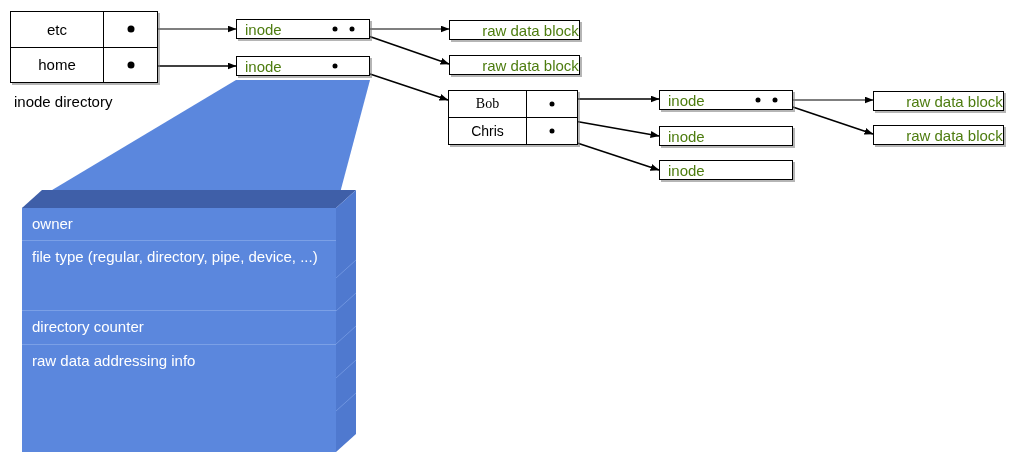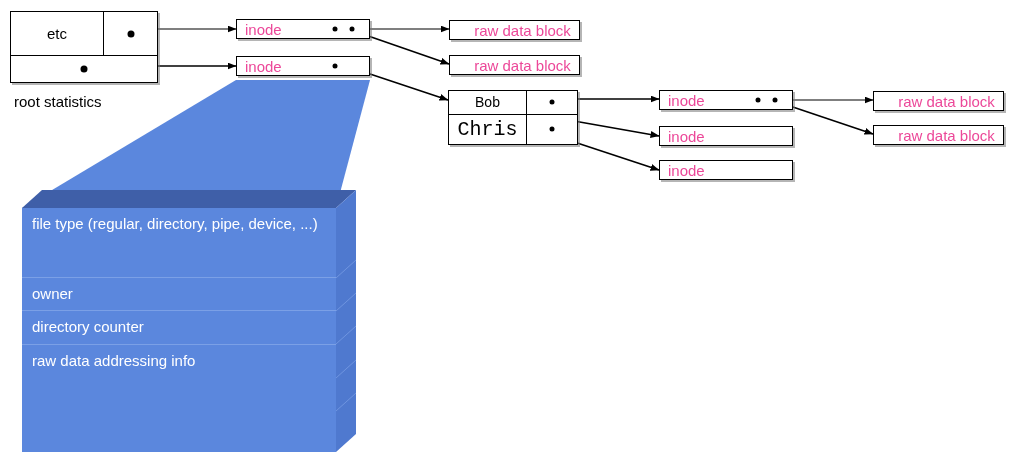--- a/index.html
+++ b/index.html
@@ -12,26 +12,26 @@
     box-sizing:border-box;
     background:#ffffff;
     border:1.5px solid #000;
     box-shadow:2px 2px 0 rgba(120,120,120,0.55);
   }
   .box .lbl{
     position:absolute;
     left:8px; top:50%;
     transform:translateY(-50%);
     font-size:15px;
-    color:#ec4899;
+    color:#4d7c0f;
     white-space:nowrap;
     line-height:1;
   }
   .box.center .lbl{
-    left:8px; width:100%;
+    left:16px; width:100%;
     text-align:center;
   }
 
   
   .dot{
     position:absolute;
     width:7px;height:7px;
     background:#000;
     border-radius:50%;
     transform:translate(-50%,-50%);
@@ -111,22 +111,22 @@
     <g stroke="#6f95e0" stroke-width="1">
       <line x1="336" y1="278" x2="356" y2="260"></line>
       <line x1="336" y1="311" x2="356" y2="293"></line>
       <line x1="336" y1="344" x2="356" y2="326"></line>
       <line x1="336" y1="378" x2="356" y2="360"></line>
       <line x1="336" y1="411" x2="356" y2="393"></line>
     </g>
   </svg>
 
   <div class="blk-front" id="blk-front" style="height:244px;">
+    <div class="blk-row" style="height:33px;">owner</div>
     <div class="blk-row" style="height:70px;">file type (regular, directory, pipe, device, ...)</div>
-    <div class="blk-row" style="height:33px;">owner</div>
     <div class="blk-row" style="height:34px;">directory counter</div>
     <div class="blk-row" style="height:41px;">raw data addressing info</div>
   </div>
 
   <svg id="links">
     <defs>
       <marker id="arrow" markerWidth="9" markerHeight="7" refX="8.5" refY="3.5" orient="auto" markerUnits="userSpaceOnUse">
         <polygon points="0,0 9,3.5 0,7" fill="#000"></polygon>
       </marker>
     </defs>
@@ -153,26 +153,27 @@
   </svg>
 
   <div class="dirtable" id="root-dir" style="left:10px;top:11px;width:148px;height:72px;">
     <div class="dirrow">
       <div class="dircell-name" style="width:93px;">etc</div>
       <div class="dircell-ptr">
         <span class="dot" style="left:50%;top:50%;"></span>
       </div>
     </div>
     <div class="dirrow">
+      <div class="dircell-name" style="width:93px;">home</div>
       <div class="dircell-ptr">
         <span class="dot" style="left:50%;top:50%;"></span>
       </div>
     </div>
   </div>
-  <div class="caption" style="left:14px;top:93px;">root statistics</div>
+  <div class="caption" style="left:14px;top:93px;">inode directory</div>
 
   <div class="box" style="left:236px;top:19px;width:134px;height:20px;">
     <span class="lbl">inode</span>
     <span class="dot small" style="left:98px;top:50%;"></span>
     <span class="dot small" style="left:115px;top:50%;"></span>
   </div>
 
   <div class="box" style="left:236px;top:56px;width:134px;height:20px;">
     <span class="lbl">inode</span>
     <span class="dot small" style="left:98px;top:50%;"></span>
@@ -180,27 +181,27 @@
 
   <div class="box center" style="left:449px;top:20px;width:131px;height:20px;">
     <span class="lbl">raw data block</span>
   </div>
   <div class="box center" style="left:449px;top:55px;width:131px;height:20px;">
     <span class="lbl">raw data block</span>
   </div>
 
   <div class="dirtable" id="home-dir" style="left:448px;top:90px;width:130px;height:55px;">
     <div class="dirrow">
-      <div class="dircell-name" style="width:78px;font-size:14px;">Bob</div>
+      <div class="dircell-name" style="width:78px;font-size:14px;font-family:Liberation Serif, serif;">Bob</div>
       <div class="dircell-ptr">
         <span class="dot small" style="left:50%;top:50%;"></span>
       </div>
     </div>
     <div class="dirrow">
-      <div class="dircell-name" style="width:78px;font-size:20px;font-family:Liberation Mono, monospace;">Chris</div>
+      <div class="dircell-name" style="width:78px;font-size:14px;">Chris</div>
       <div class="dircell-ptr">
         <span class="dot small" style="left:50%;top:50%;"></span>
       </div>
     </div>
   </div>
 
   <div class="box" style="left:659px;top:90px;width:134px;height:20px;">
     <span class="lbl">inode</span>
     <span class="dot small" style="left:98px;top:50%;"></span>
     <span class="dot small" style="left:115px;top:50%;"></span>

